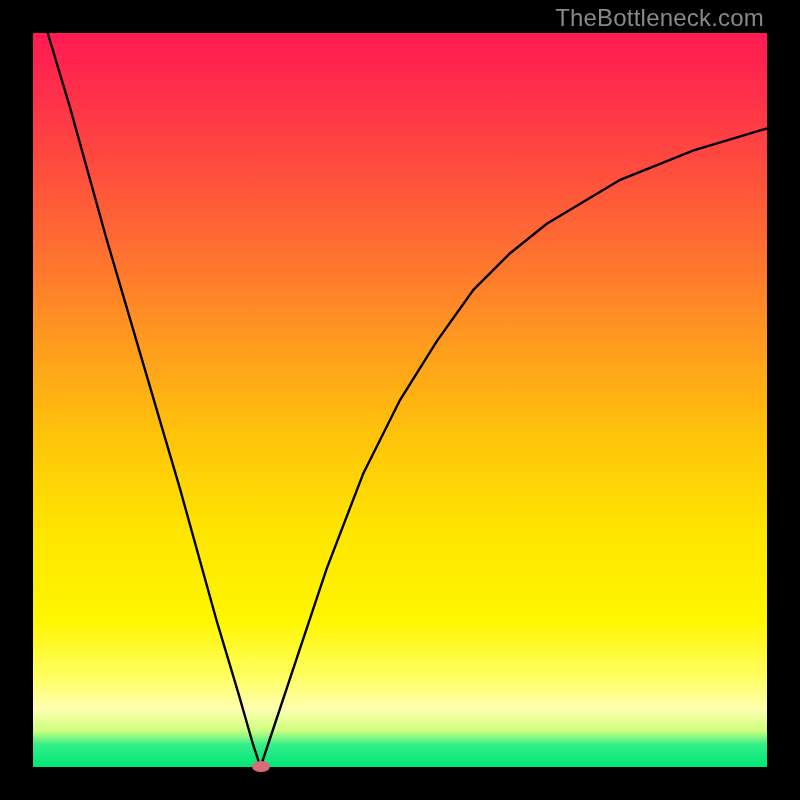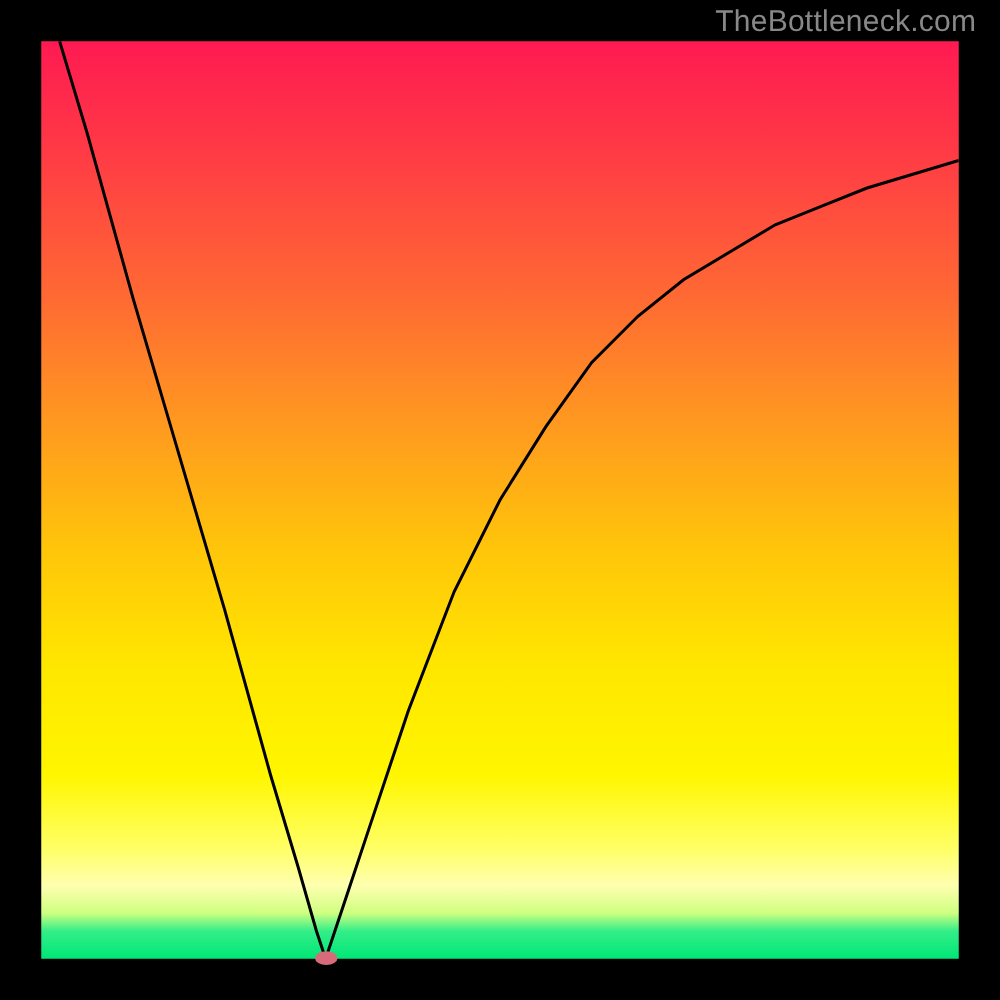--- a/index.html
+++ b/index.html
@@ -37,21 +37,21 @@
       #ffff66 88%,
       #ffffb0 92%,
       #cfff80 95%,
       #33ee88 97%,
       #00e676 100%
     );
   }
   .watermark {
     position: absolute;
     top: 4px;
-    right: 19px;
+    right: 36px;
     color: #888;
     font-size: 24px;
     font-weight: 500;
     letter-spacing: 0.2px;
   }
   svg.curve {
     position: absolute;
     top: 33px;
     left: 33px;
     width: 734px;

